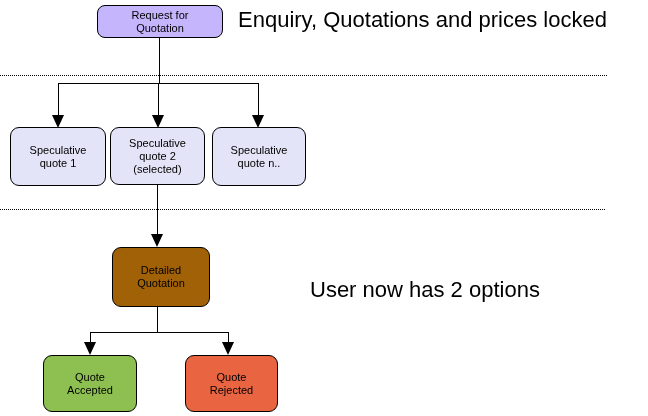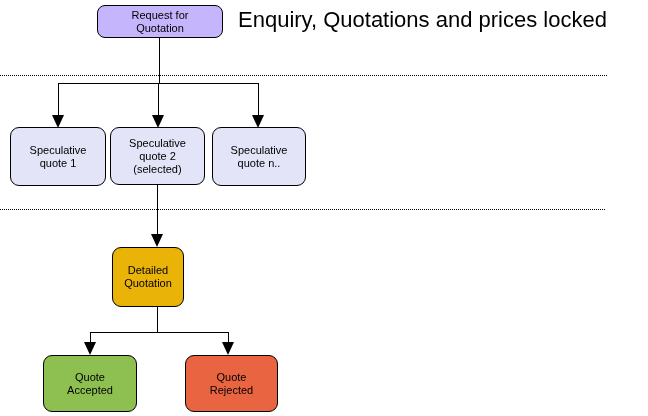--- a/index.html
+++ b/index.html
@@ -65,30 +65,31 @@
     <span class="node-label">Speculative
 quote 2
 (selected)</span>
   </div>
 
   <div class="node" style="left: 212px; top: 127px; width: 94px; height: 59px; background-color: rgb(228, 228, 248);">
     <span class="node-label">Speculative
 quote n..</span>
   </div>
 
-  <div class="node" style="left: 112px; top: 247px; width: 72px; height: 60px; background-color: #eab308;">
+  <div class="node" style="left: 112px; top: 247px; width: 98px; height: 60px; background-color: #a16207;">
     <span class="node-label">Detailed
 Quotation</span>
   </div>
 
   <div class="node" style="left: 43px; top: 355px; width: 94px; height: 57px; background-color: rgb(141, 192, 80);">
     <span class="node-label">Quote
 Accepted</span>
   </div>
 
   <div class="node" style="left: 185px; top: 355px; width: 93px; height: 57px; background-color: rgb(233, 100, 65);">
     <span class="node-label">Quote
 Rejected</span>
   </div>
 
   <div class="annotation" style="left:226px;top:7px;margin-left:12px;">Enquiry, Quotations and prices locked</div>
+  <div class="annotation" style="left:310px;top:277px;">User now has 2 options</div>
 
 </div>
 
 </body></html>

